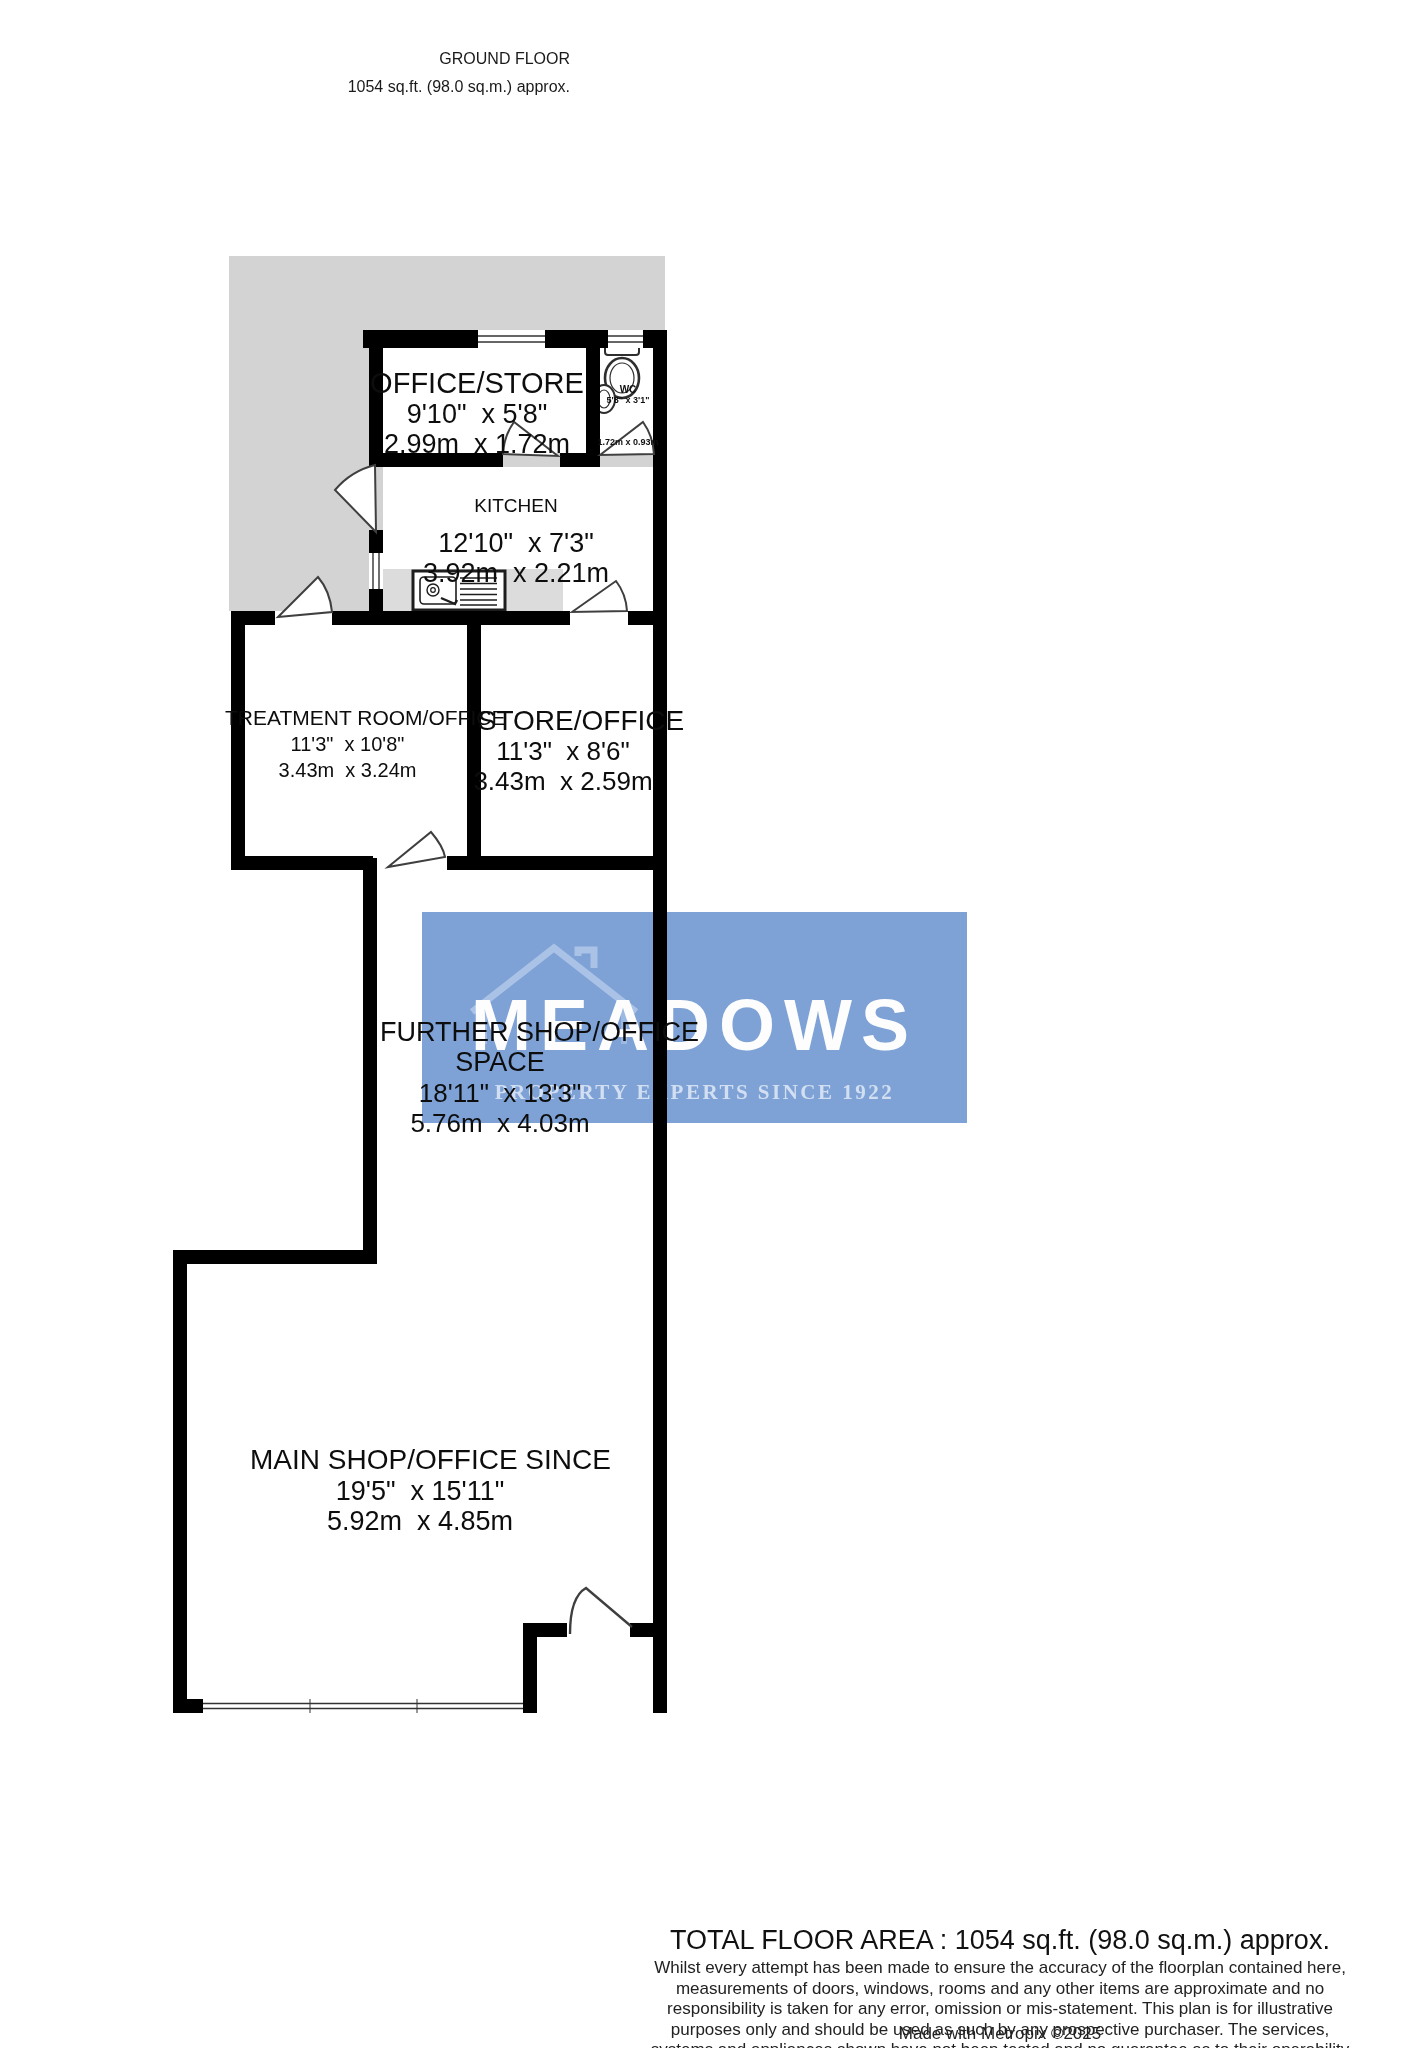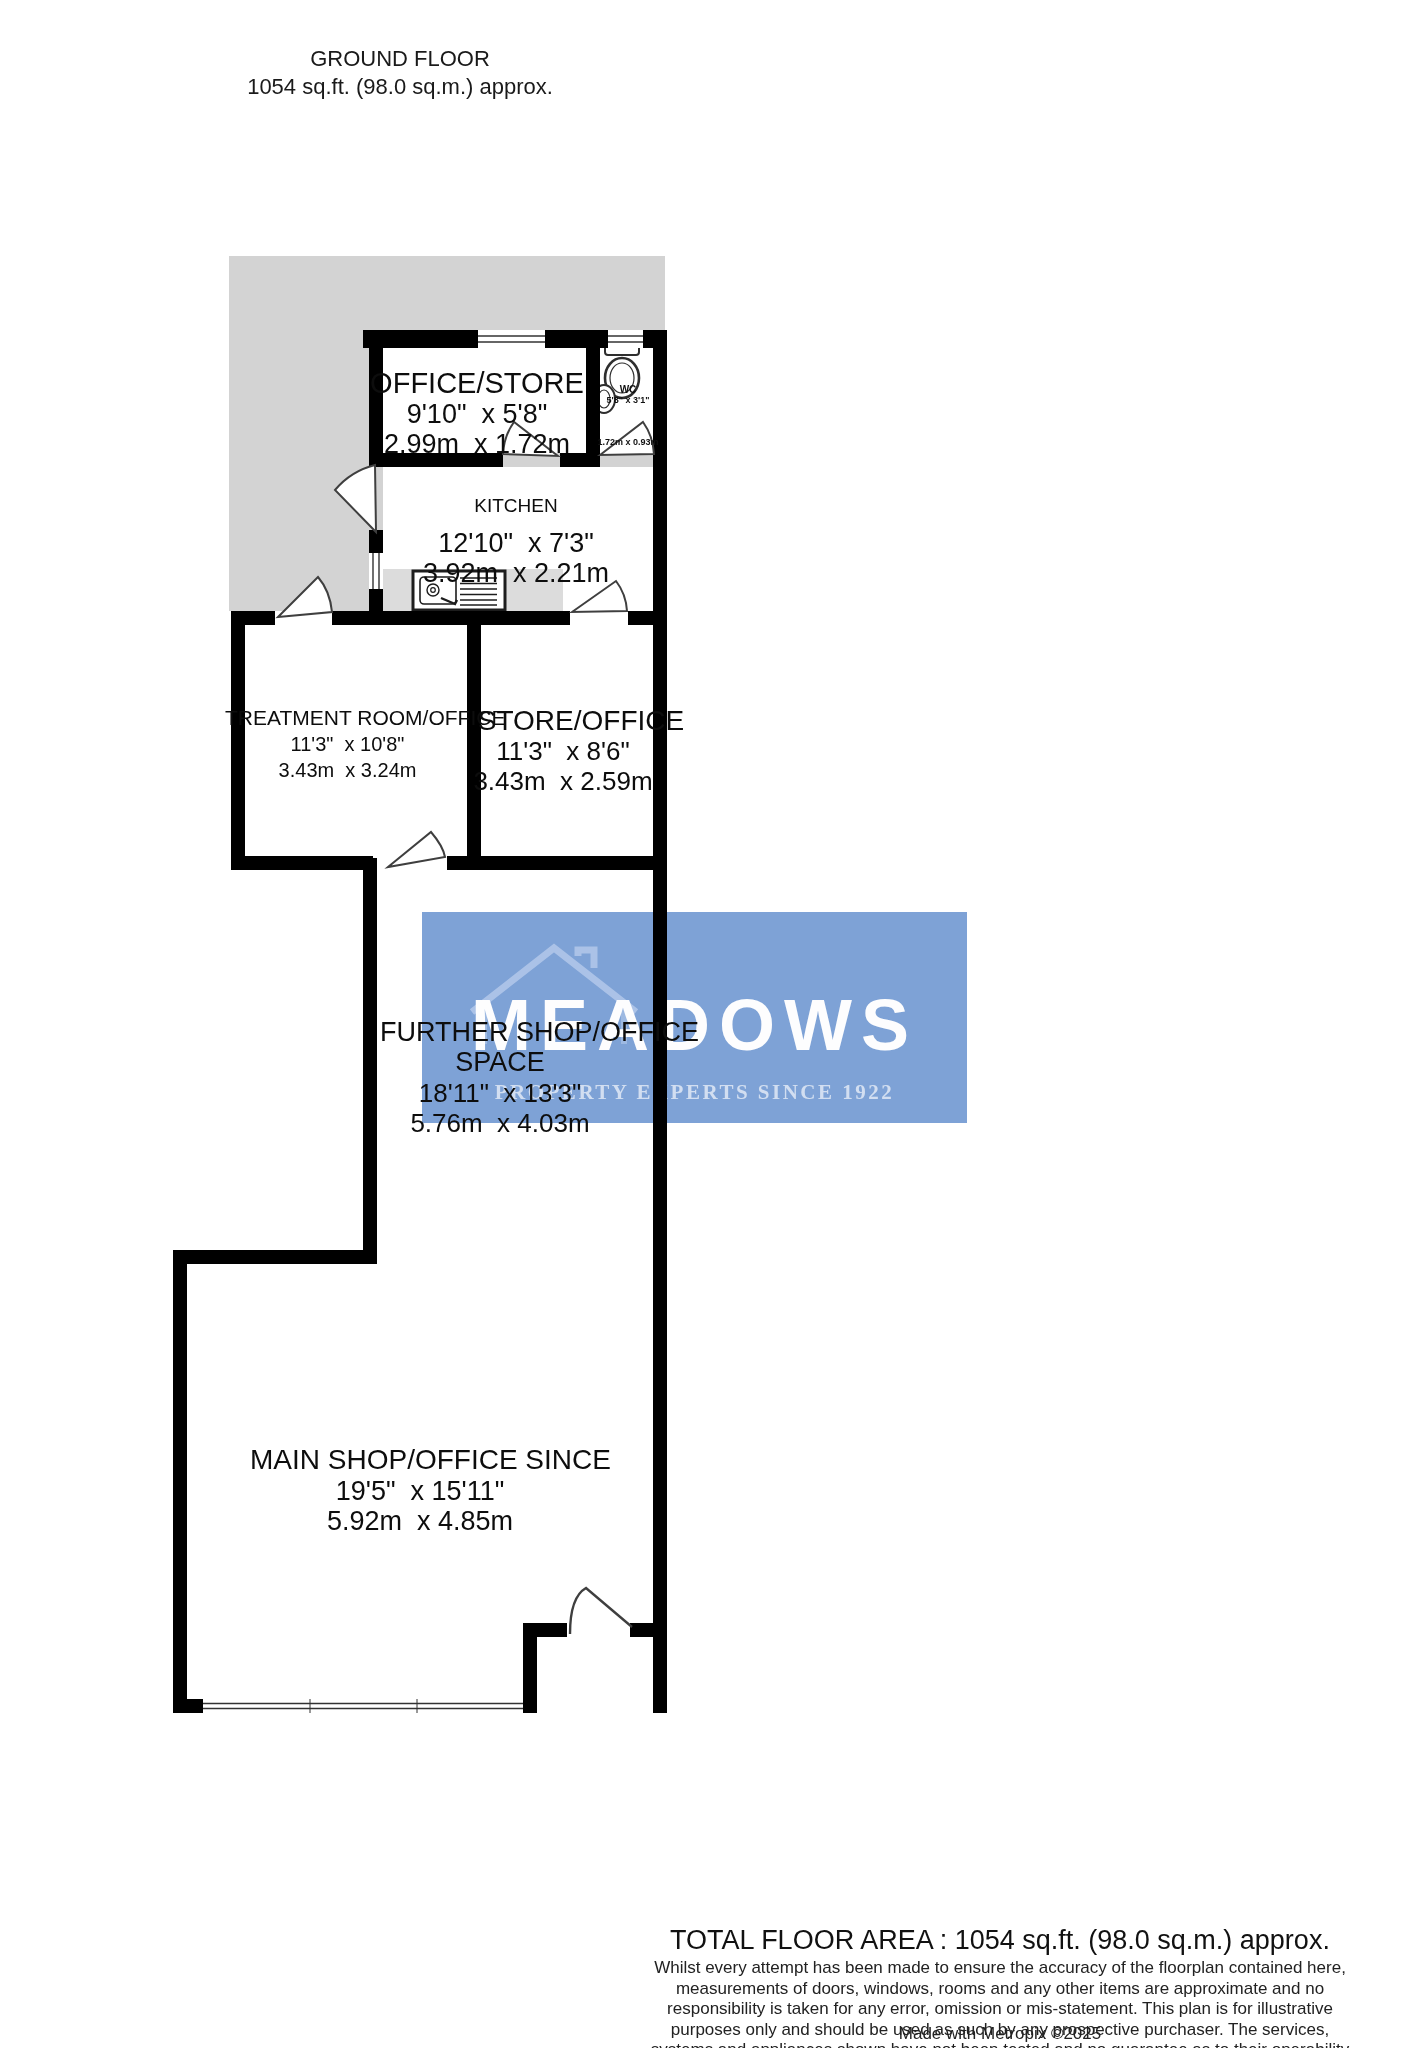--- a/index.html
+++ b/index.html
@@ -1,22 +1,22 @@
 <!DOCTYPE html>
 <html><head>
 <meta charset="utf-8">
 <style>
   html,body{margin:0;padding:0;background:#fff;}
   #canvas{position:relative;width:1405px;height:2048px;background:#fff;overflow:hidden;
           font-family:"Liberation Sans",sans-serif;}
   .layer{position:absolute;left:0;top:0;width:1405px;height:2048px;}
   .lbl{position:absolute;font-family:"Liberation Sans",sans-serif;font-weight:normal;
        color:#0d0d0d;text-align:center;white-space:pre;line-height:1.05;}
-  .hdr{position:absolute;left:230px;top:45px;width:340px;text-align:center;
-       font-size:22px;color:#1a1a1a;line-height:28px;font-weight:normal;}
+  .hdr{position:absolute;left:230px;top:45px;width:340px;text-align:right;
+       font-size:16px;color:#1a1a1a;line-height:28px;font-weight:normal;}
   .wc-lbl{position:absolute;left:592px;width:72px;text-align:center;font-weight:bold;color:#111;white-space:pre;}
   #watermark{position:absolute;left:422px;top:912px;width:545px;height:211px;background:#7ea2d6;}
   #wm-name{position:absolute;left:0;top:72px;width:100%;text-align:center;
            font-family:Liberation Sans, sans-serif;font-weight:bold;font-size:72px;
            letter-spacing:9px;color:#fdfdfe;}
   #wm-tagline{position:absolute;left:0;top:168px;width:100%;text-align:center;
            font-family:"Liberation Serif",serif;font-weight:bold;font-size:21px;
            letter-spacing:2.5px;color:rgba(255,255,255,0.65);}
   #footer-total{position:absolute;left:600px;top:1925px;width:800px;text-align:center;
            font-size:27px;color:#111;}

